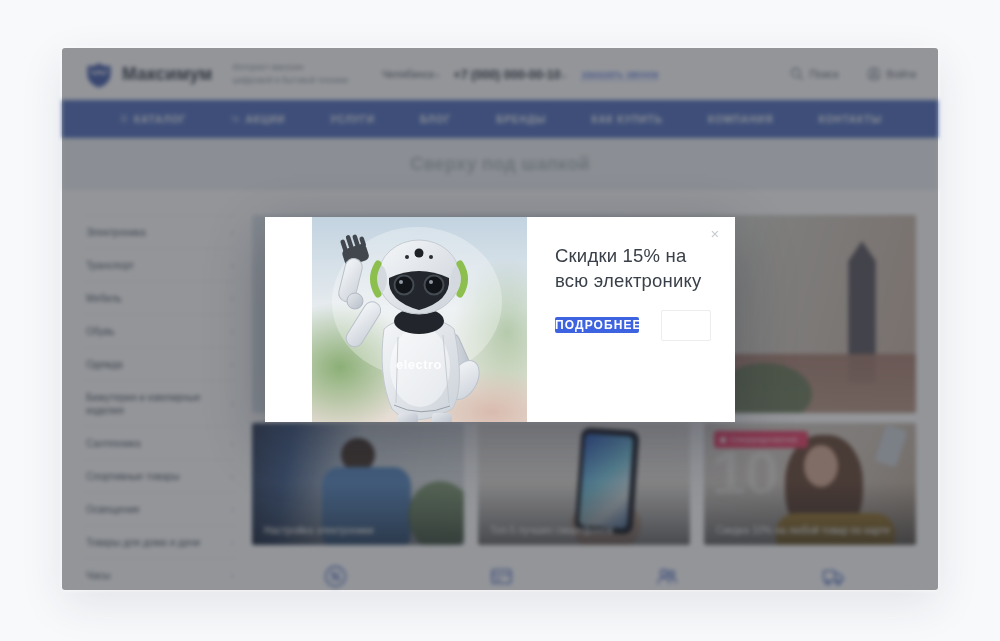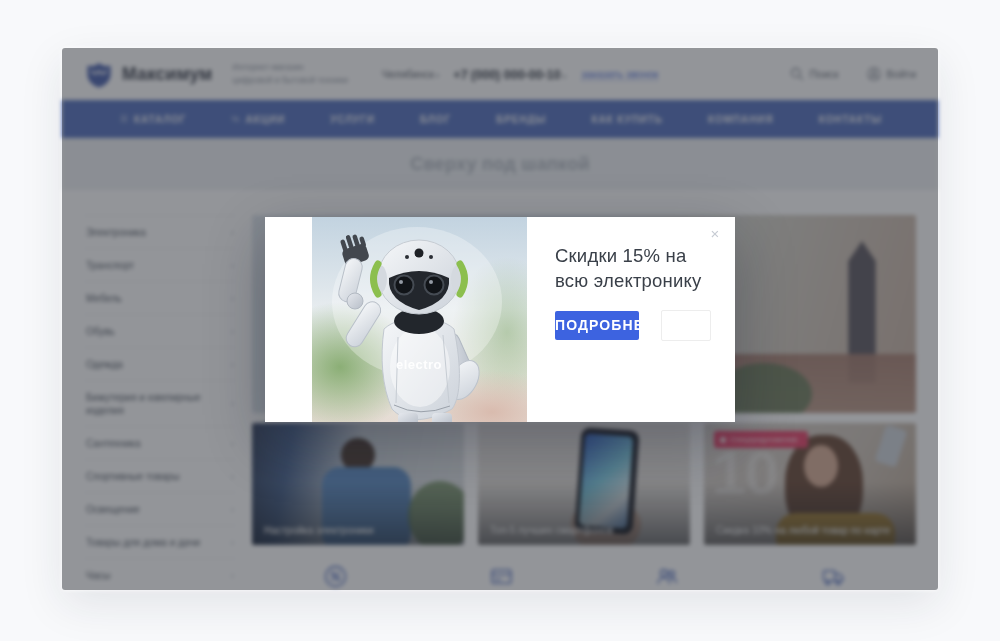--- a/index.html
+++ b/index.html
@@ -101,23 +101,23 @@
 
   
   .modal { position:absolute; left:203px; top:169px; width:470px; height:205px; background:#fff;
     display:flex; box-shadow:0 20px 55px rgba(15,20,35,.30); }
   .modal-img { width:215px; flex:none; overflow:hidden;margin-left:47px; }
   .modal-img svg { display:block; width:215px; height:205px; }
   .modal-content { flex:1; min-width:0; padding:27px 24px 16px 28px; }
   .m-title { font-size:18.5px; font-weight:normal; color:#3a4049; line-height:1.35; letter-spacing:.2px; }
   .m-body { margin-top:12px; font-size:11.5px; color:#7d838d; line-height:1.72; }
   .btn-row { margin-top:16px; display:flex; align-items:center; gap:22px; }
-  .btn-primary { width:84px; height:29px; border:none; border-radius:2px; cursor:pointer;
+  .btn-primary { width:84px; height:16px; border:none; border-radius:2px; cursor:pointer;
     background:var(--accent,#3d63e0); color:#fff; font-family:inherit;
-    font-size:14px; font-weight:bold; letter-spacing:1.1px; }
+    font-size:12px; font-weight:bold; letter-spacing:1.1px; }
   .btn-ghost { width:78px; height:31px; border:1px solid #ededed; border-radius:2px;
     background:#fff; cursor:pointer; }
   .modal-close { position:absolute; top:8px; right:11px; width:18px; height:18px; line-height:17px;
     text-align:center; font-size:15px; color:#c6cbd3; cursor:pointer; }
 </style>
 </head>
 <body>
 
 <div class="site">
   <div class="site-content">

